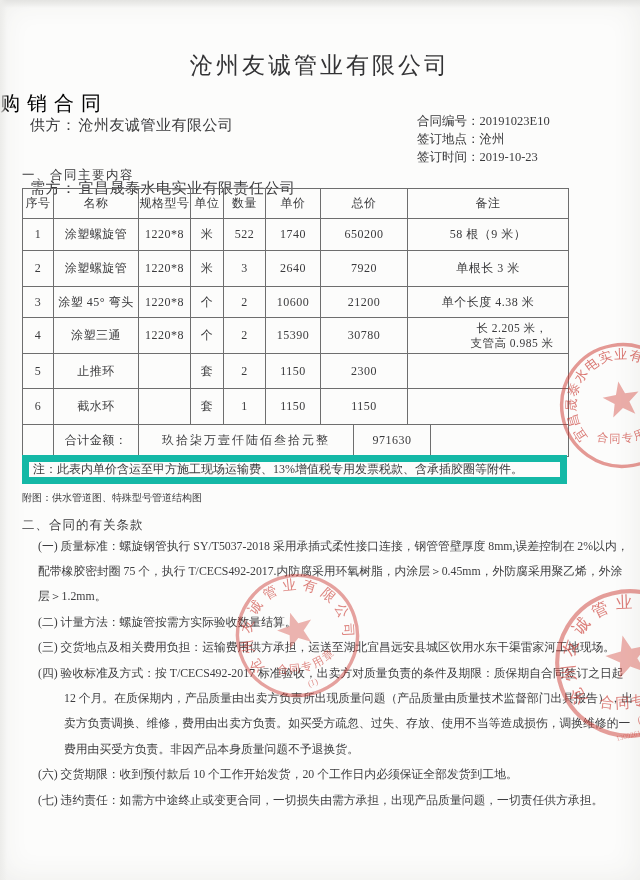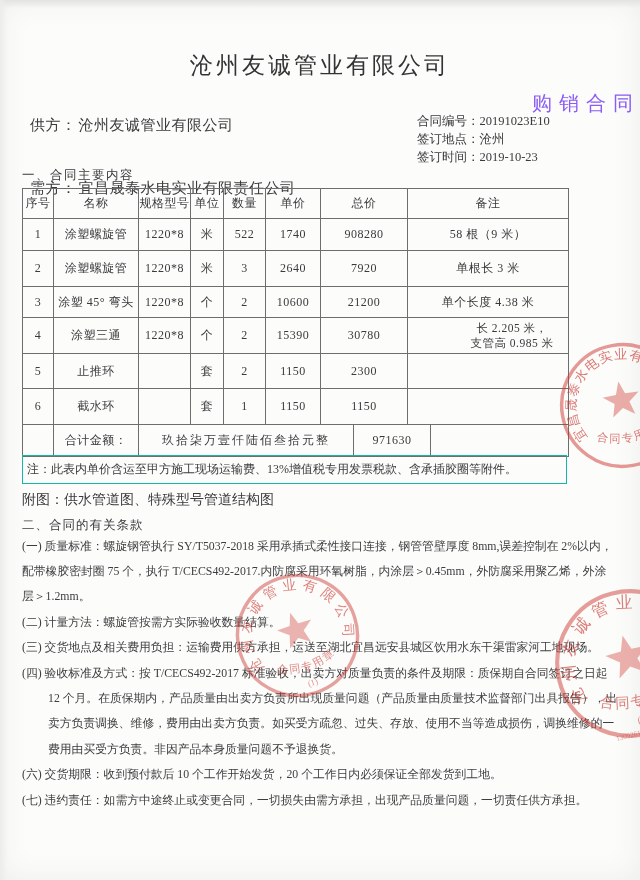--- a/index.html
+++ b/index.html
@@ -6,22 +6,22 @@
   body{width:640px;height:880px;background:#e7e7e5;font-family:"Liberation Serif","DejaVu Serif",serif;}
   .page{position:relative;width:640px;height:880px;background:#fcfcfb;overflow:hidden;color:#3a3a3c;
         box-shadow:inset 0 0 30px rgba(60,60,55,0.08);}
   .page::before{content:"";position:absolute;left:0;top:0;right:0;height:8px;
         background:linear-gradient(#e3e3e1,rgba(252,252,251,0));pointer-events:none;}
   .page::after{content:"";position:absolute;left:0;top:0;bottom:0;width:7px;
         background:linear-gradient(90deg,#ececea,rgba(252,252,251,0));pointer-events:none;}
 
   .title1{position:absolute;top:50px;left:0;width:640px;text-align:center;
           font-size:23px;letter-spacing:3px;color:#333335;}
-  .title2{position:absolute;top:90px;left:0;width:640px;text-align:right;
-          font-size:20px;letter-spacing:7px;color:#8b5cf6;}
+  .title2{position:absolute;top:90px;left:0;width:640px;text-align:left;
+          font-size:20px;letter-spacing:7px;color:#000000;}
 
   .party{position:absolute;left:30px;font-size:15px;letter-spacing:0.5px;}
   .party .lab{margin-right:2px;}
   .supplier{top:116px;}
   .buyer{top:147px;margin-top:32px;}
   .meta{position:absolute;left:417px;font-size:12.5px;}
   .meta-row{height:18px;line-height:18px;white-space:nowrap;}
   .meta{top:112px;}
 
   .sec1{position:absolute;left:22px;top:167px;font-size:12.5px;letter-spacing:1.5px;font-weight:bold;color:#39393b;}
@@ -33,27 +33,27 @@
   .trow:last-child{border-bottom:none;}
   .tc{border-right:1px solid #6e6e6e;display:flex;flex-direction:column;align-items:center;justify-content:center;
       text-align:center;box-sizing:border-box;letter-spacing:0.5px;}
   .tc:last-child{border-right:none;}
   .c0{width:31px;} .c1{width:85px;} .c2{width:52px;} .c3{width:33px;}
   .c4{width:42px;} .c5{width:55px;} .c6{width:87px;} .c7{width:160px;}
   .h29{height:29px;} .h31{height:31px;} .h35{height:35px;} .h30{height:30px;} .h34{height:34px;}
   .rk2{font-size:11.5px;line-height:15px;margin-left:48px;}
   .m0{width:31px;} .m1{width:85px;} .m2{width:215px;letter-spacing:2px;} .m3{width:77px;} .m4{width:137px;}
 
-  .notebox{position:absolute;left:22px;top:455px;width:545px;height:29px;border:1px solid #14b8a6;
+  .notebox{position:absolute;left:22px;top:455px;width:545px;height:29px;border:7px solid #14b8a6;
            box-sizing:border-box;display:flex;align-items:center;padding-left:4px;font-size:12px;white-space:nowrap;}
-  .attach{position:absolute;left:22px;top:491px;font-size:14px;}
+  .attach{position:absolute;left:22px;top:491px;font-size:10px;}
   .sec2{position:absolute;left:22px;top:517px;font-size:12.5px;letter-spacing:1px;}
 
   .clauses{position:absolute;left:22px;top:534px;width:606px;}
-  .cl{height:25.4px;display:flex;align-items:center;white-space:nowrap;font-size:11.8px;color:#3d3d3f;}
+  .cl{height:25.4px;display:flex;align-items:center;white-space:nowrap;font-size:11.8px;color:#3d3d3f;margin-left:16px;}
   .cl.ind{padding-left:26px;}
 
   
   .stamp{position:absolute;pointer-events:none;}
   .stamp svg{mix-blend-mode:multiply;opacity:0.92;display:block;}
   .stamp-a{left:553px;top:336px;width:139px;height:139px;transform:rotate(-10deg);}
   .stamp-b{left:229px;top:567px;width:137px;height:137px;transform:rotate(-18deg);}
   .stamp-c{left:547px;top:581px;width:165px;height:165px;transform:rotate(-14deg);}
 </style>
 </head>
@@ -97,21 +97,21 @@
       <div class="tc c7">备注</div>
     </div>
 
     <div class="trow h31">
       <div class="tc c0">1</div>
       <div class="tc c1">涂塑螺旋管</div>
       <div class="tc c2">1220*8</div>
       <div class="tc c3">米</div>
       <div class="tc c4">522</div>
       <div class="tc c5">1740</div>
-      <div class="tc c6">908280</div>
+      <div class="tc c6">650200</div>
       <div class="tc c7">58 根（9 米）</div>
     </div>
 
     <div class="trow h35">
       <div class="tc c0">2</div>
       <div class="tc c1">涂塑螺旋管</div>
       <div class="tc c2">1220*8</div>
       <div class="tc c3">米</div>
       <div class="tc c4">3</div>
       <div class="tc c5">2640</div>

